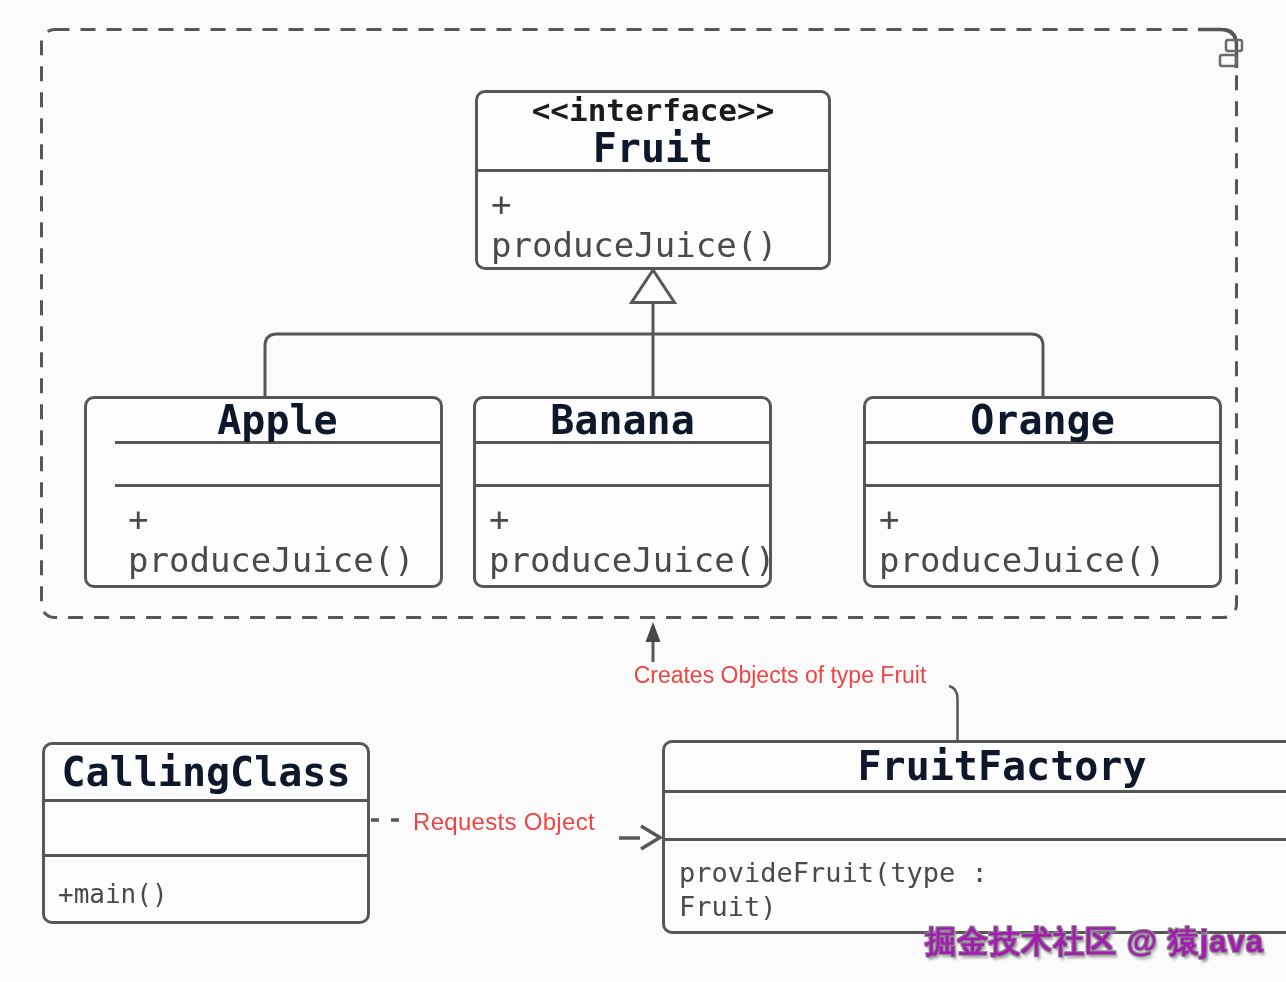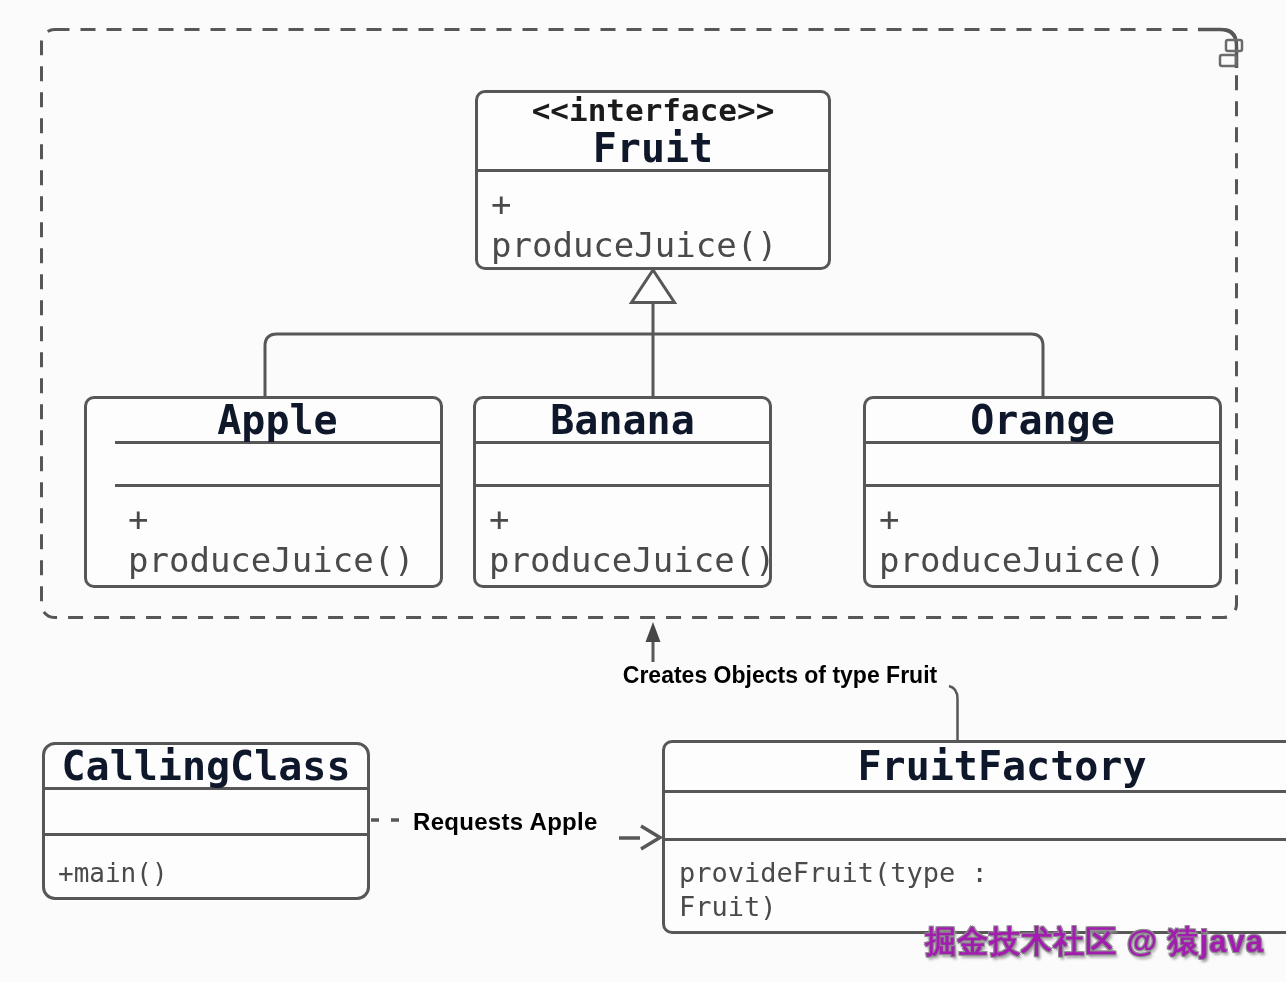--- a/index.html
+++ b/index.html
@@ -19,33 +19,33 @@
   .uml-methods .m{font-size:34px;line-height:41px;white-space:pre;}
 
   .box-fruit{left:475px;top:90px;width:356px;height:180px;}
   .box-fruit .uml-head{height:88px;}
   .box-apple{left:84px;top:396px;width:359px;height:192px;padding-left:28px;}
   .box-banana{left:473px;top:396px;width:299px;height:192px;}
   .box-orange{left:863px;top:396px;width:359px;height:192px;}
   .impl .uml-head{height:53px;}
   .impl .uml-empty{height:44px;}
 
-  .box-calling{left:42px;top:742px;width:328px;height:158px;border-radius:13px;}
+  .box-calling{left:42px;top:742px;width:328px;height:182px;}
   .box-calling .uml-head{height:54px;}
   .box-calling .uml-empty{height:44px;}
   .box-calling .uml-methods .m{font-size:26px;line-height:40px;padding-top:5px;}
 
   .box-factory{left:662px;top:740px;width:680px;height:194px;}
   .box-factory .uml-head{height:56px;}
   .box-factory .uml-empty{height:45px;}
   .box-factory .uml-methods{padding:7px 14px;}
   .box-factory .uml-methods .m{font-size:27px;line-height:34px;}
 
   .flow-label{position:absolute;z-index:1;font-family:"Liberation Sans",sans-serif;
-              font-weight:bold;color:#000000;}
+              font-weight:normal;color:#ef4444;}
   .creates-label{left:570px;top:662px;width:420px;text-align:center;font-size:23px;}
   .requests-label{left:413px;top:808px;font-size:24px;letter-spacing:0.3px;}
 
   .watermark{position:absolute;right:22px;top:921px;z-index:3;
              font-family:"Liberation Sans",sans-serif;font-weight:bold;font-size:31px;
              color:#a21caf;letter-spacing:1px;
              text-shadow:-1px -1px 0 #8d8d8d, 1px -1px 0 #8d8d8d,
                          -1px 1px 0 #8d8d8d, 1px 1px 0 #8d8d8d, 2px 3px 3px #9a9a9a;}
 </style>
 </head>
@@ -115,21 +115,21 @@
       <div class="uml-title">Orange</div>
     </div>
     <div class="uml-empty"></div>
     <div class="uml-methods">
       <div class="m">+</div>
       <div class="m">produceJuice()</div>
     </div>
   </div>
 
   <div class="flow-label creates-label">Creates Objects of type Fruit</div>
-  <div class="flow-label requests-label">Requests Apple</div>
+  <div class="flow-label requests-label">Requests Object</div>
 
   <div class="uml-box box-calling">
     <div class="uml-head">
       <div class="uml-title">CallingClass</div>
     </div>
     <div class="uml-empty"></div>
     <div class="uml-methods">
       <div class="m">+main()</div>
     </div>
   </div>

